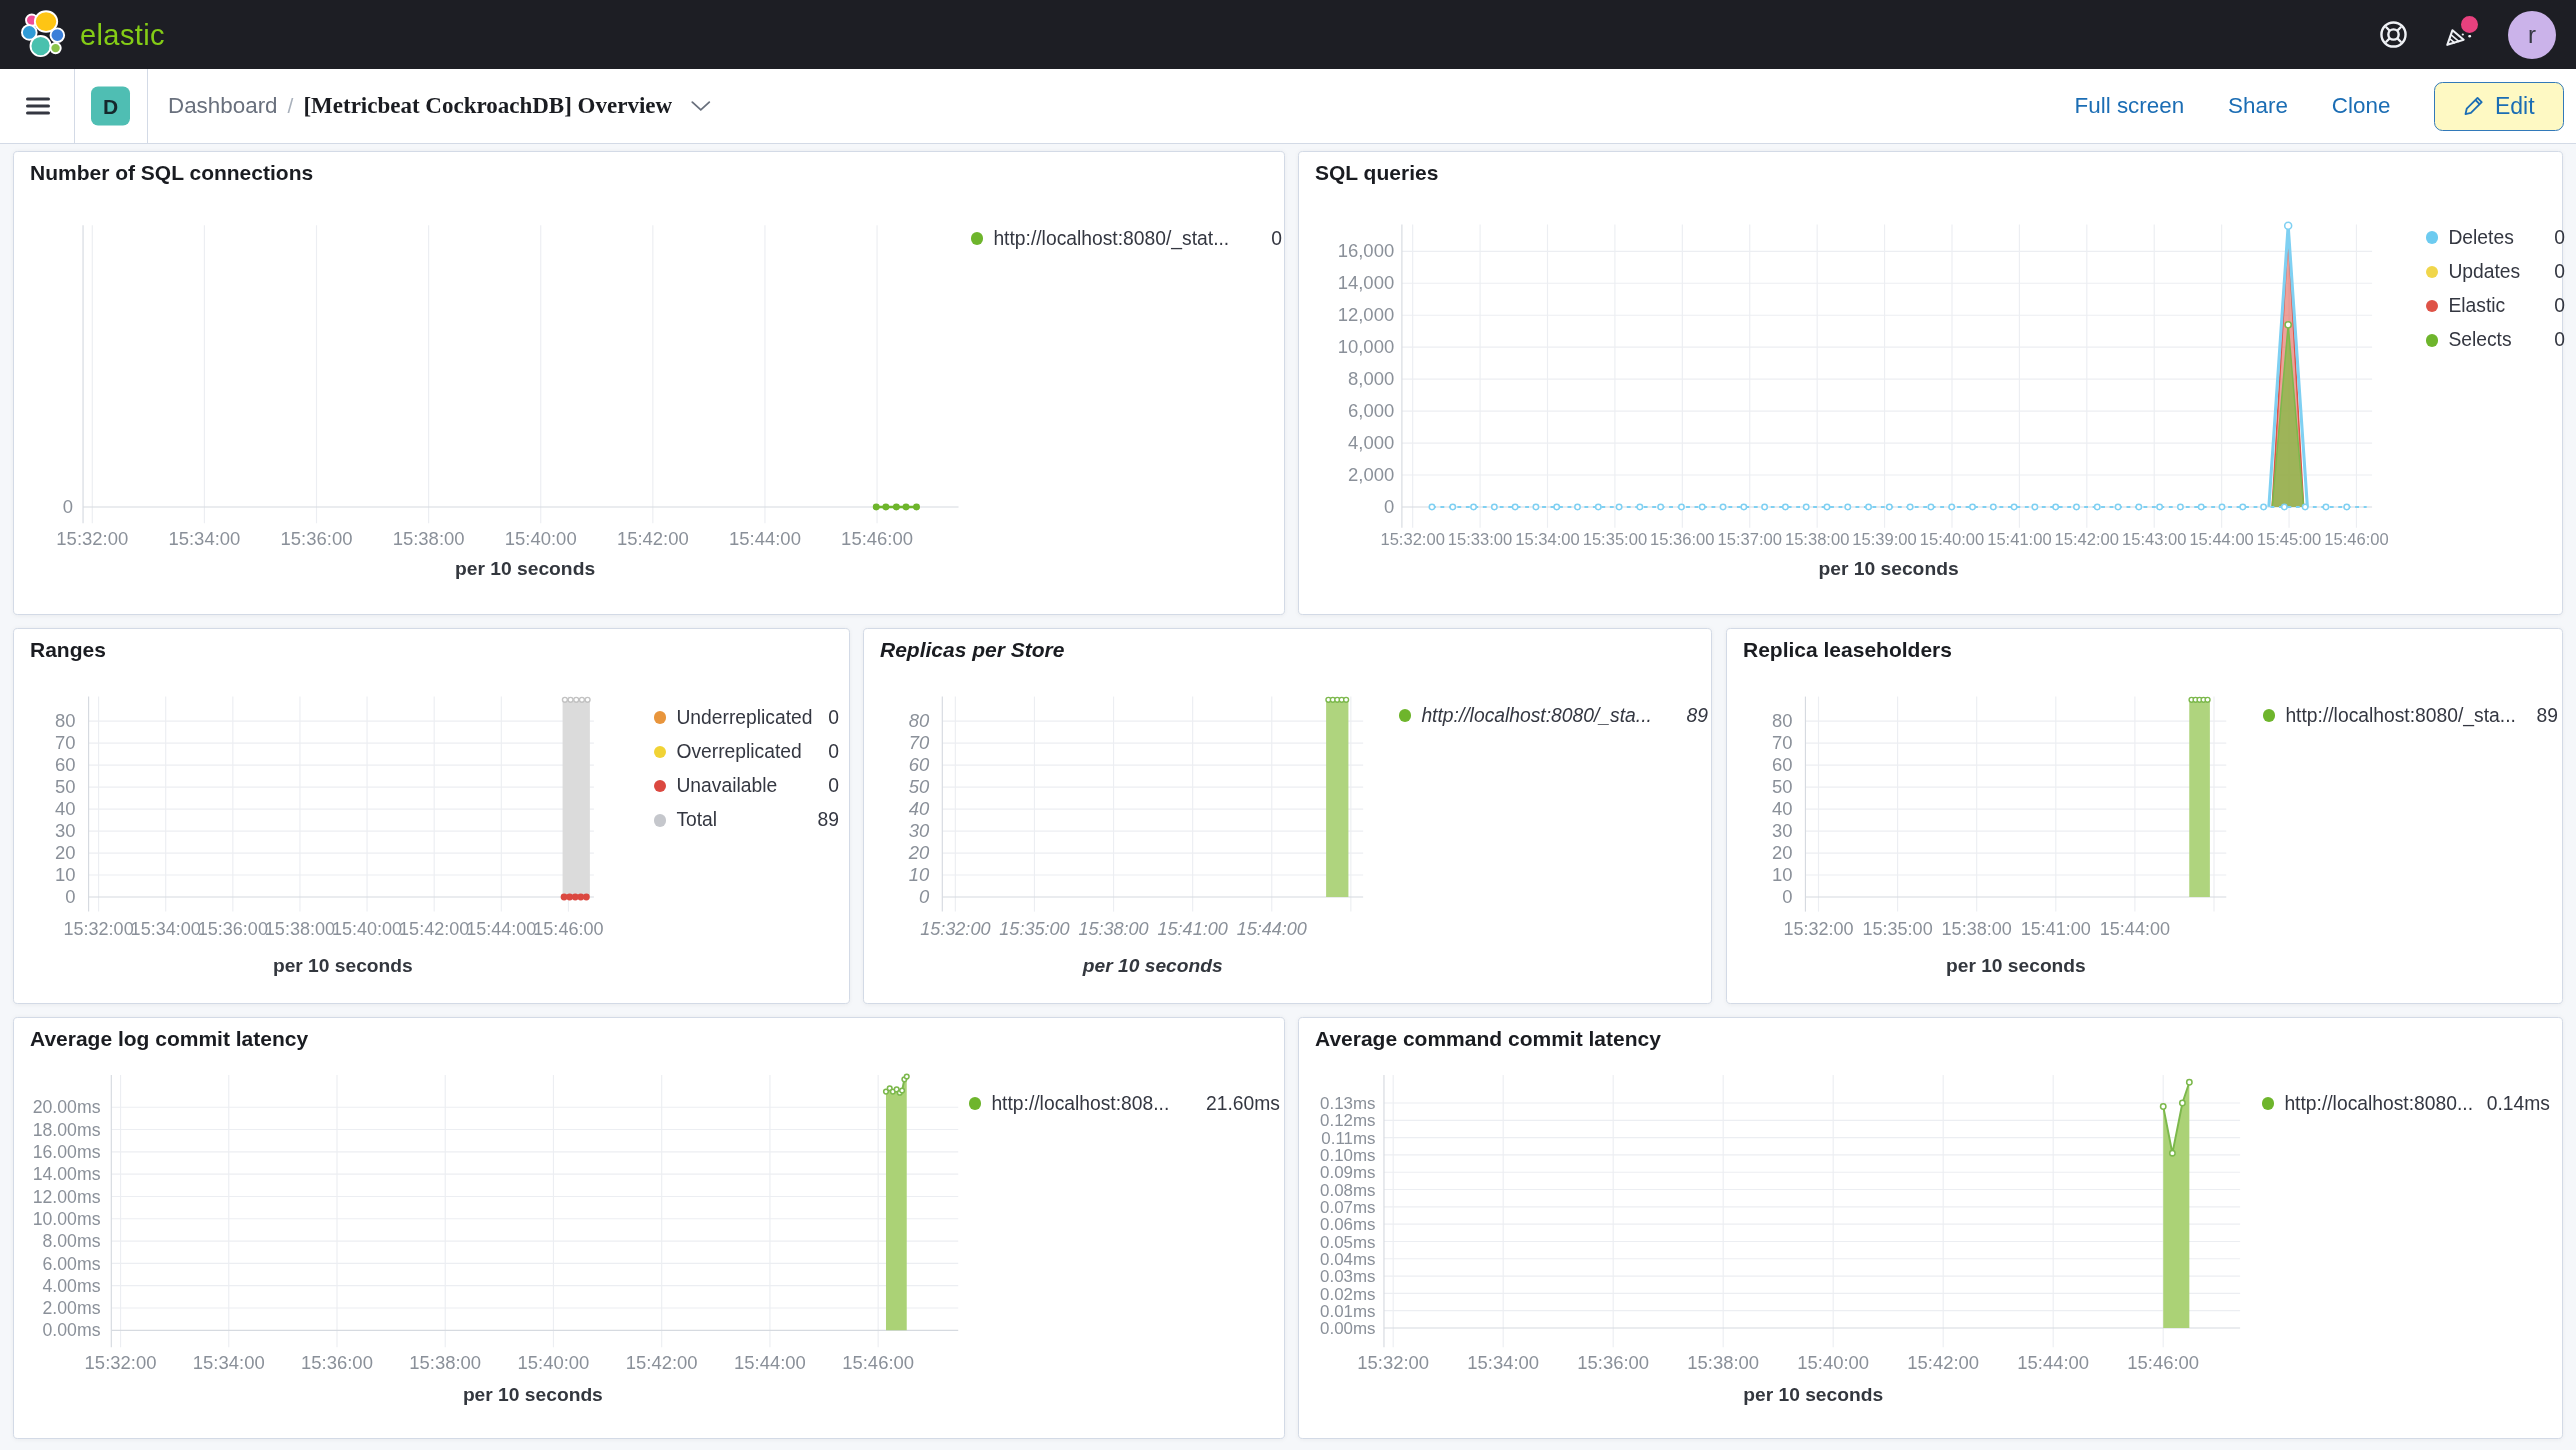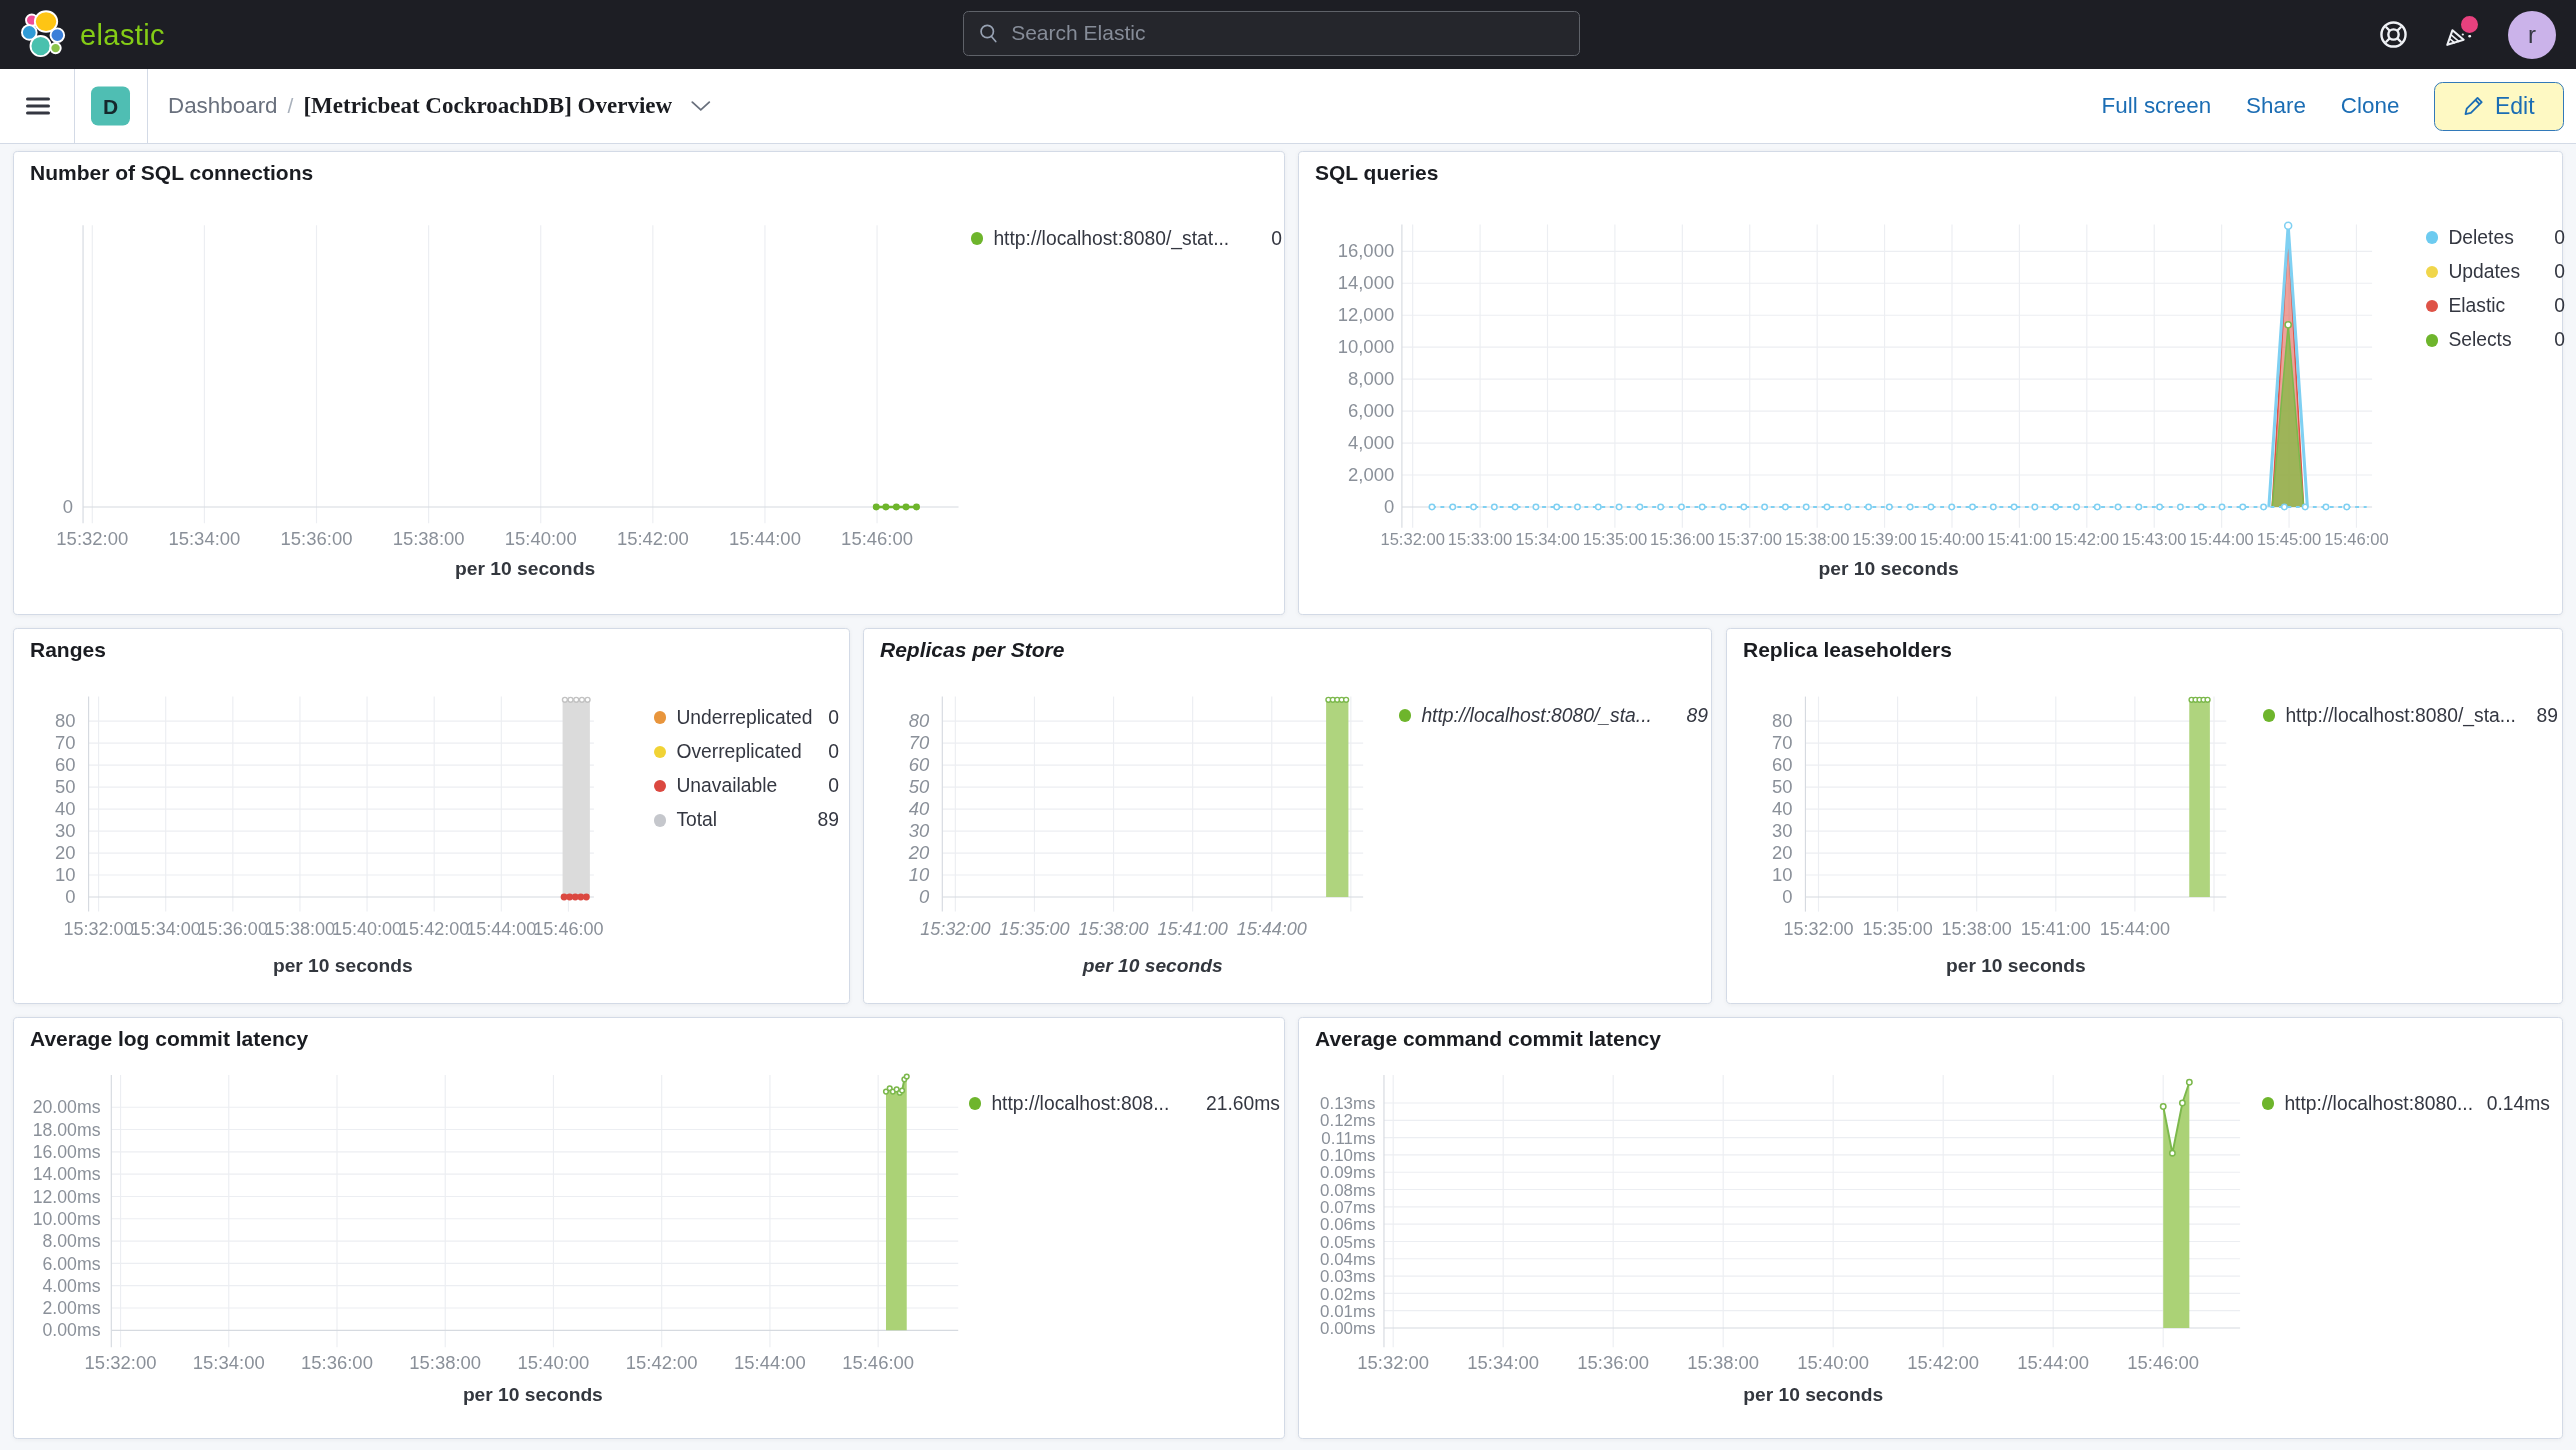--- a/index.html
+++ b/index.html
@@ -33,21 +33,21 @@
   .vdiv{position:absolute;top:0;bottom:0;width:0.8px;background:#D3DAE6;}
   .d1{left:74px;} .d2{left:147px;}
   .space-badge{position:absolute;left:91px;top:50%;transform:translateY(-50%);
     width:39px;height:39px;border-radius:7px;background:#4FBEB3;color:#15282C;
     font-size:21px;font-weight:700;display:flex;align-items:center;justify-content:center;cursor:pointer;}
   .crumbs{position:absolute;left:168px;top:0;height:74px;display:flex;align-items:center;gap:10px;}
   .crumb-root{color:#69707D;font-size:22.4px;text-decoration:none;cursor:pointer;}
   .crumb-sep{color:#A8B0BB;font-size:21px;}
   .crumb-cur{color:#1A1C21;font-size:23px;font-weight:600;font-family:Liberation Serif, serif;}
   .crumb-chev{margin-left:7.7px;cursor:pointer;}
-  .nav-actions{position:absolute;right:12.4px;top:0;height:74px;display:flex;align-items:center;gap:35px;}
+  .nav-actions{position:absolute;right:12.4px;top:0;height:74px;display:flex;align-items:center;gap:44px;}
   .nav-actions a{color:#1B6DB4;font-size:22.4px;text-decoration:none;cursor:pointer;}
   .edit-btn{display:flex;align-items:center;gap:10px;height:49px;padding:0 28px;
     background:#fef9c3;border:1.5px solid #3279B9;border-radius:8.5px;color:#1B6DB4;
     font-size:23px;font-weight:500;cursor:pointer;font-family:"Liberation Sans",sans-serif;}
   
   .panel{position:absolute;background:#FFFFFF;border:0.8px solid #D3DAE6;border-radius:4.6px;
     box-shadow:0 0.8px 4.6px rgba(0,0,0,0.05);box-sizing:border-box;}
   .p0{left:13px; top:151px; width:1272px;height:464px;}
   .p1{left:1298px;top:151px; width:1265px;height:464px;}
   .p2{left:13px; top:628px; width:837px;height:376px;}
@@ -81,27 +81,20 @@
       <circle cx="8" cy="7.5" r="4.2" fill="#F04E98" stroke="#FFFFFF" stroke-width="1.4"></circle>
       <ellipse cx="18.5" cy="8.5" rx="8.2" ry="7.6" fill="#FEC514" stroke="#FFFFFF" stroke-width="1.4"></ellipse>
       <circle cx="6.2" cy="16.5" r="5.4" fill="#2F9BD6" stroke="#FFFFFF" stroke-width="1.4"></circle>
       <circle cx="26.8" cy="18.5" r="5" fill="#3B7FD9" stroke="#FFFFFF" stroke-width="1.4"></circle>
       <ellipse cx="14.5" cy="26.5" rx="7.4" ry="7.4" fill="#49C1AE" stroke="#FFFFFF" stroke-width="1.4"></ellipse>
       <circle cx="25.5" cy="28" r="3.8" fill="#8BC34A" stroke="#FFFFFF" stroke-width="1.4"></circle>
     </svg>
   </div>
   <span class="brand">elastic</span>
 
-  <div class="searchbox">
-    <svg width="21.6" height="21.6" viewBox="0 0 28 28">
-      <circle cx="12" cy="11" r="8" fill="none" stroke="#98A2B3" stroke-width="2.2"></circle>
-      <path d="M17.5 17.5 L23 24" fill="none" stroke="#98A2B3" stroke-width="2.2" stroke-linecap="round"></path>
-    </svg>
-    <span class="ph">Search Elastic</span>
-  </div>
 
   <div class="hdr-right">
     <button class="hicon">
       <svg viewBox="0 0 36 36" width="31" height="31">
         <circle cx="18" cy="18" r="14" fill="none" stroke="#EFF1F5" stroke-width="2.8"></circle>
         <circle cx="18" cy="18" r="6" fill="none" stroke="#EFF1F5" stroke-width="2.8"></circle>
         <path d="M9 9 L13.8 13.8 M27 9 L22.2 13.8 M9 27 L13.8 22.2 M27 27 L22.2 22.2" stroke="#EFF1F5" stroke-width="2.6"></path>
       </svg>
     </button>
     <button class="hicon">

